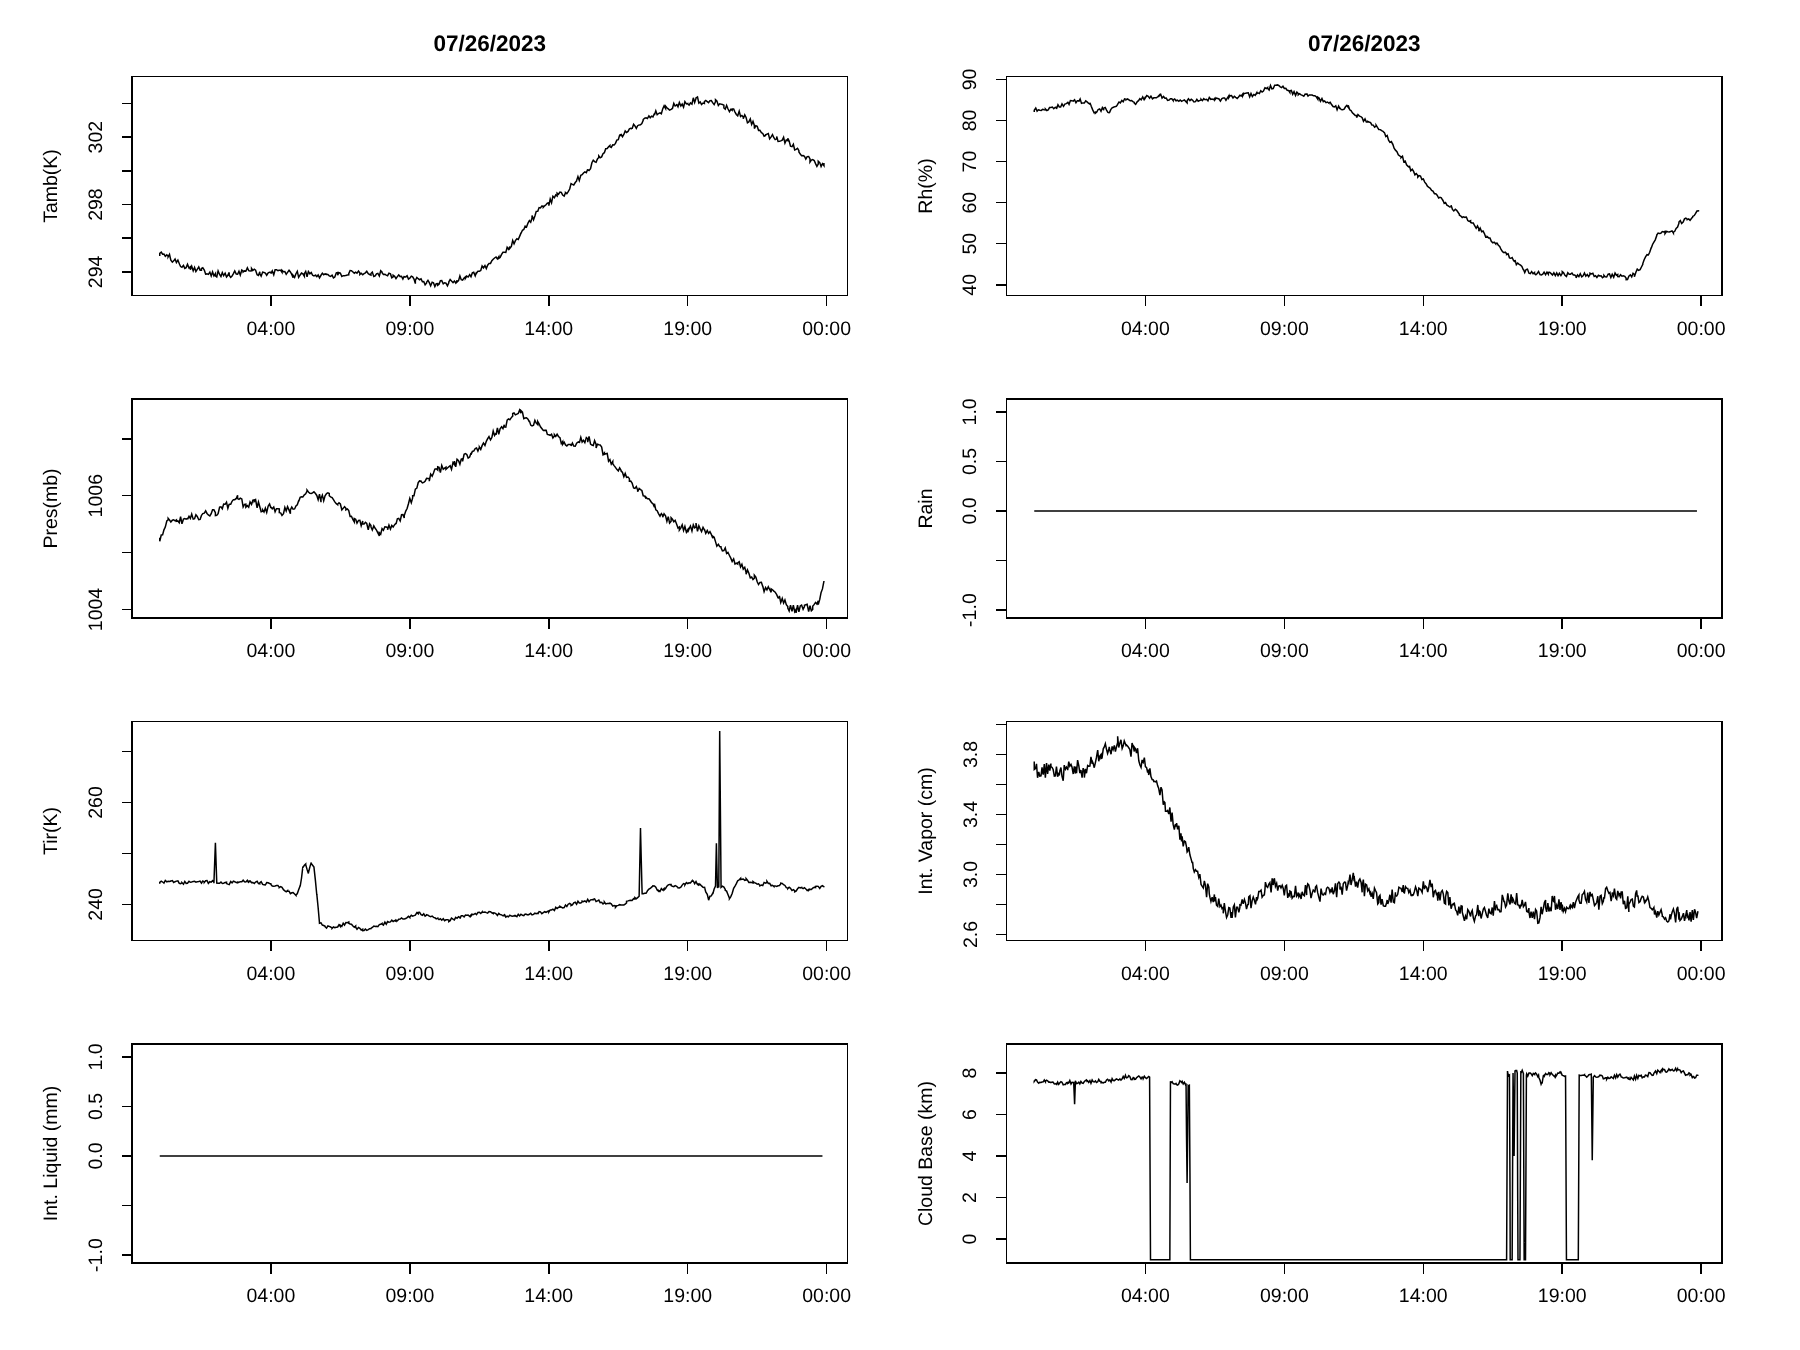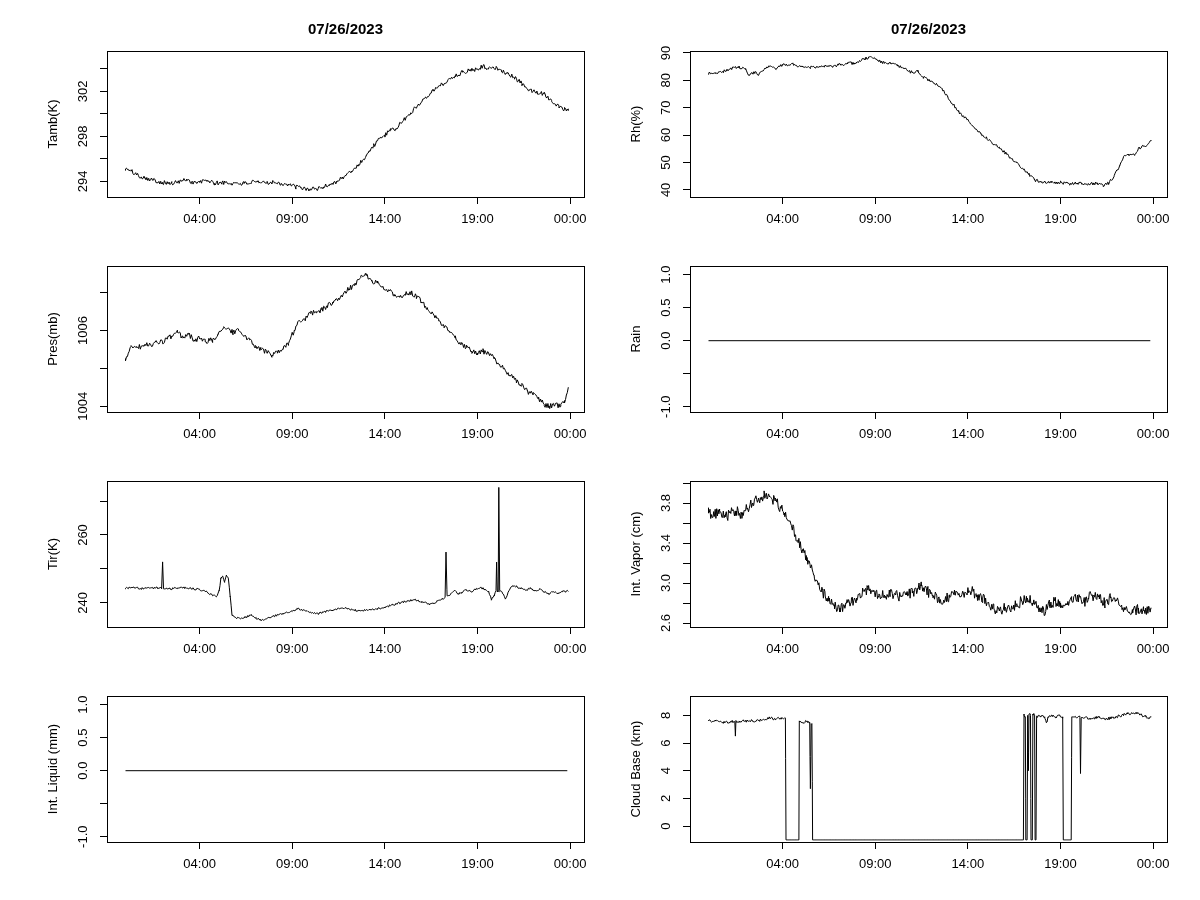--- a/index.html
+++ b/index.html
@@ -1,17 +1,17 @@
 <!DOCTYPE html>
 <html><head>
 <meta charset="utf-8">
 <style>
   html,body{margin:0;padding:0;background:#ffffff;}
   #figure{position:relative;width:1200px;height:900px;background:#ffffff;overflow:hidden;}
-  .cell{position:absolute;width:600px;height:225px;margin-left:19px;}
+  .cell{position:absolute;width:600px;height:225px;}
   svg text{font-family:"Liberation Sans","DejaVu Sans",sans-serif;fill:#000;}
 </style>
 </head>
 <body>
 
 <div id="figure">
     <div class="cell" style="left: 0px; top: 0px;"><svg width="600" height="225" viewBox="0 0 600 225">
         <text x="326.5" y="34" text-anchor="middle" font-size="15" font-weight="bold">07/26/2023</text>
         <rect x="88" y="51" width="477" height="146" fill="none" stroke="#000000" stroke-width="1" shape-rendering="crispEdges"></rect>
         <g>

